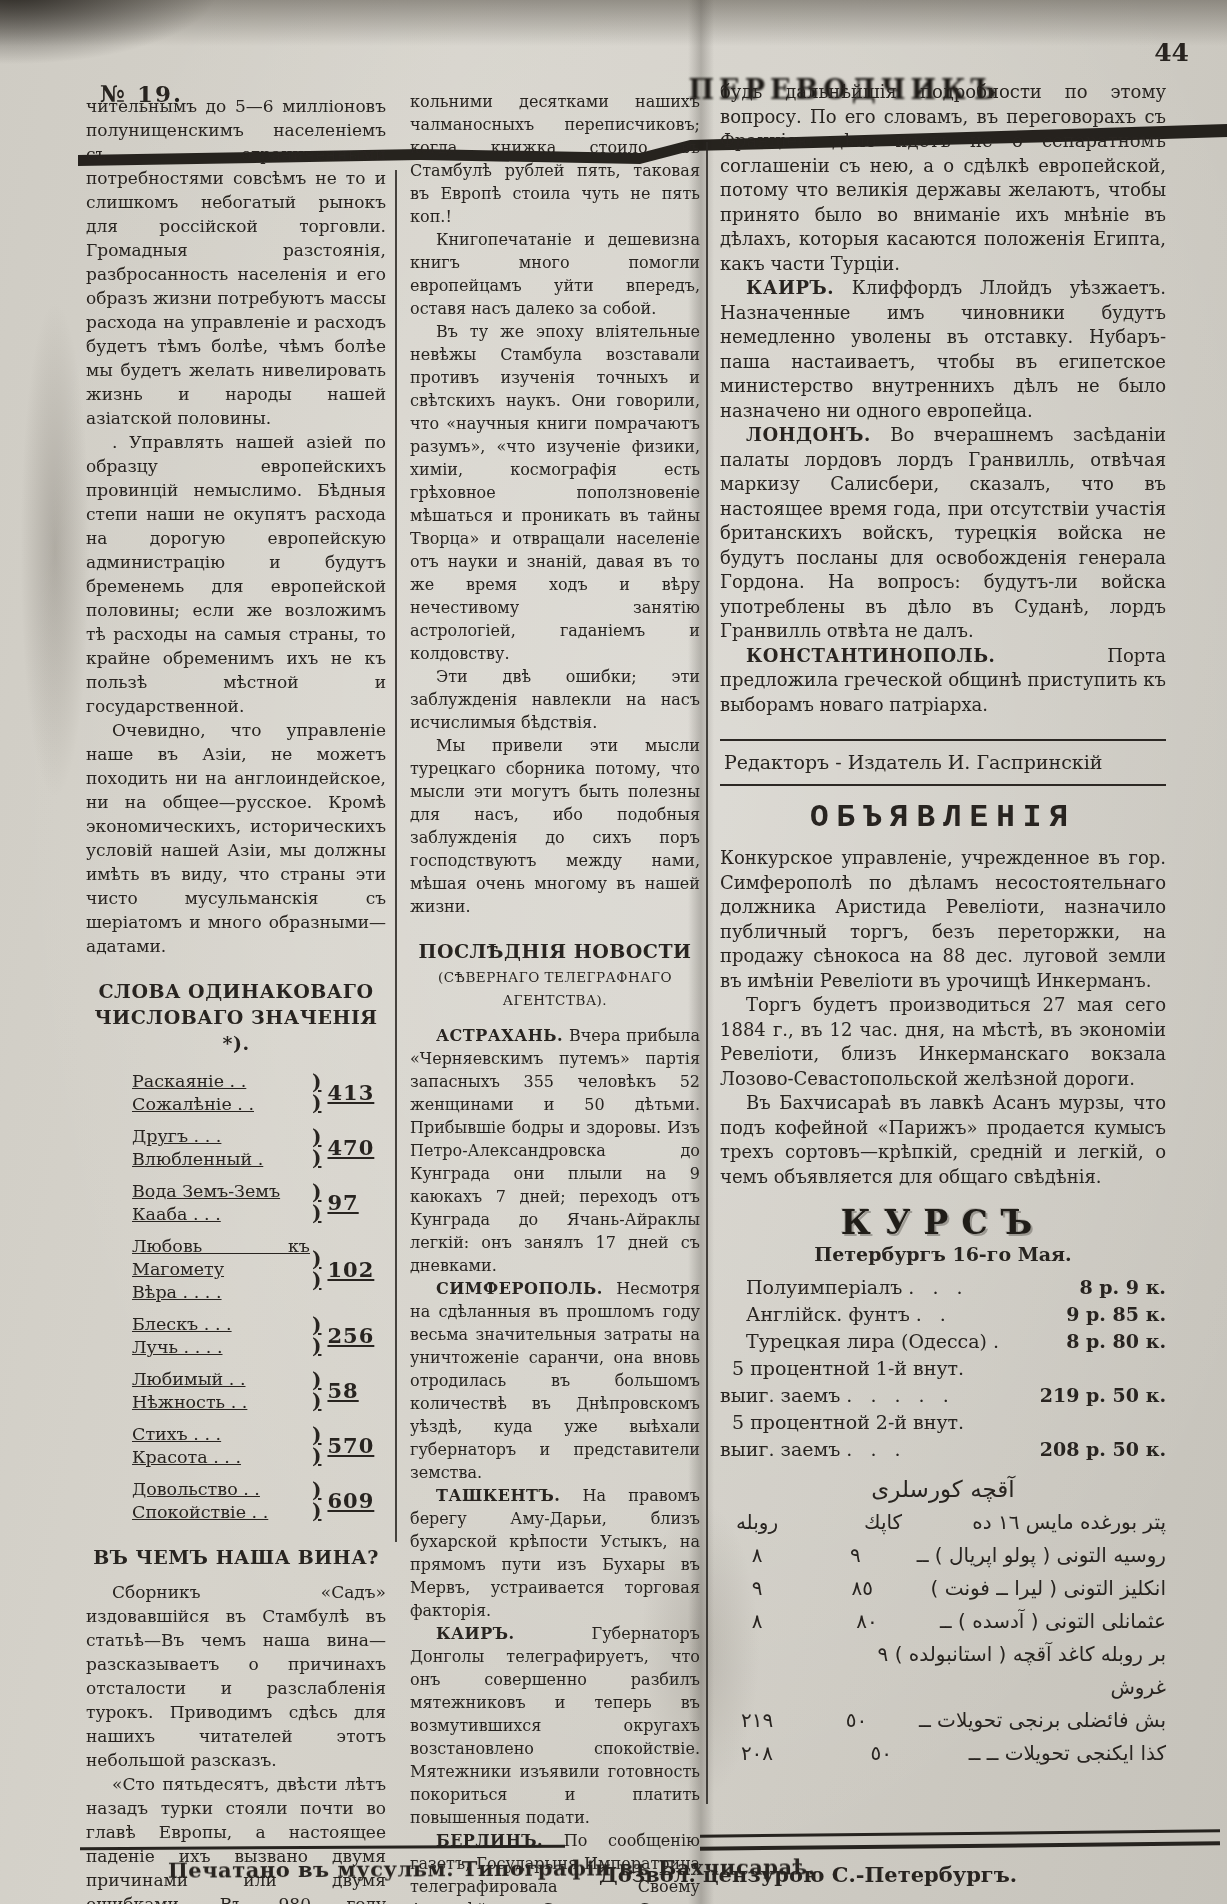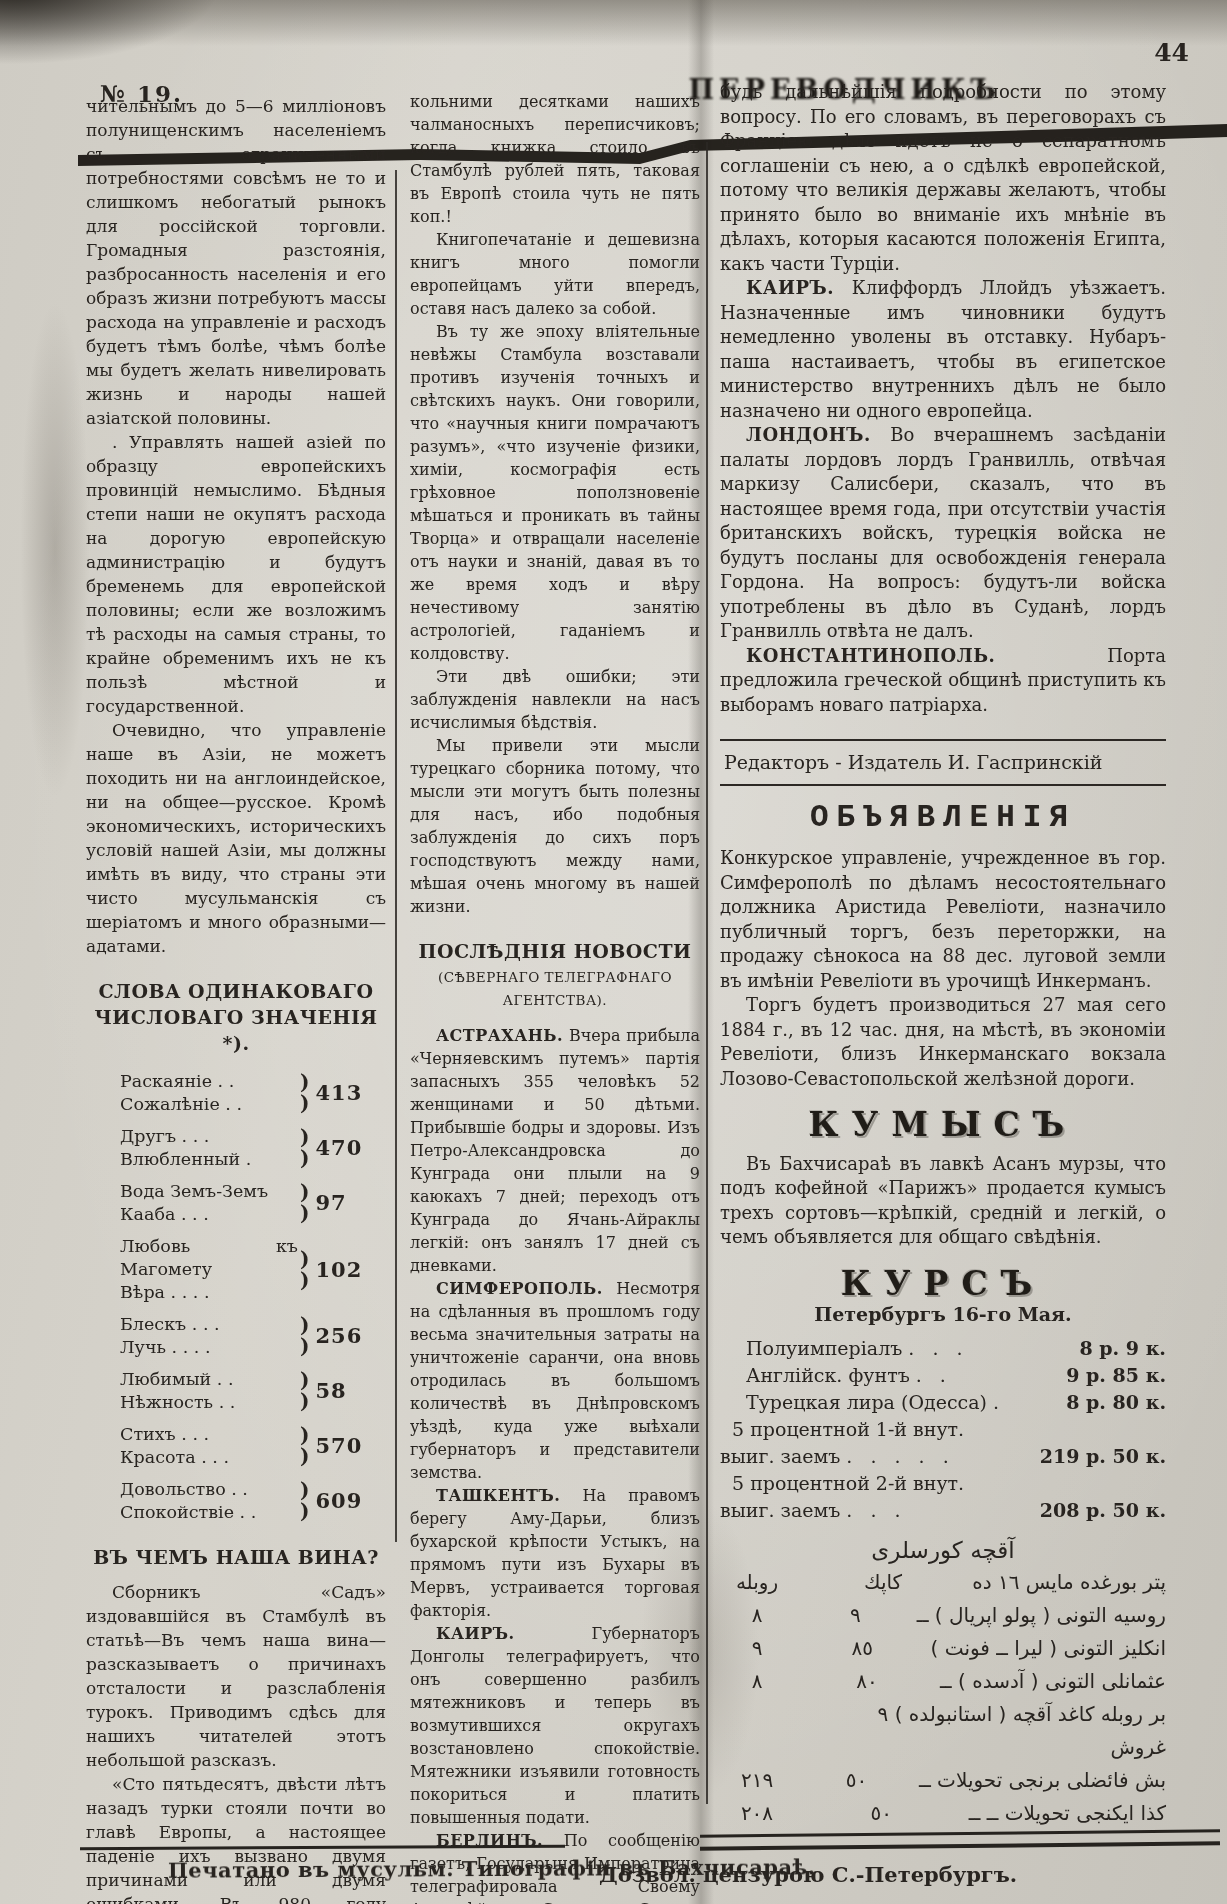--- a/index.html
+++ b/index.html
@@ -45,21 +45,21 @@
   .col p{margin:0;text-indent:26px;}
   .col p.noind{text-indent:0;}
   b.city{font-weight:bold;letter-spacing:.5px;}
   .news{margin-top:6px;}
 
   .h-center{ text-align:center;font-weight:bold;text-indent:0;margin:20px 6px 10px;
     font-size:19px;line-height:26px;letter-spacing:.5px;}
   .h-sub{text-align:center;text-indent:0;font-size:13.5px;letter-spacing:.5px;margin:0 0 12px;}
 
   
-  .pairs{margin:14px 0 6px 34px;}
+  .pairs{margin:14px 0 6px 46px;text-decoration:underline;}
   .pair{display:flex;align-items:center;margin-bottom:9px;}
   .pair-words{width:178px;font-size:17.5px;line-height:23px;text-indent:0;}
   .pair-braces{display:flex;flex-direction:column;font-size:20px;line-height:21px;
     margin:0 6px 0 2px;font-weight:bold;}
   .pair-num{font-size:21px;font-weight:bold;letter-spacing:1px;}
 
   
   .ed-line{border-top:2px solid #2c2824;border-bottom:2px solid #2c2824;
     padding:9px 4px;margin:22px 0 10px;font-size:19px;text-indent:0;text-align:left;}
   .h-ads{font-size:31px;font-weight:bold;letter-spacing:8px;text-align:center;
@@ -241,21 +241,20 @@
     <p class="news"><b class="city">КАИРЪ.</b> <span>Клиффордъ Ллойдъ уѣзжаетъ. Назначенные имъ чиновники будутъ немедленно уволены въ отставку. Нубаръ-паша настаиваетъ, чтобы въ египетское министерство внутреннихъ дѣлъ не было назначено ни одного европейца.</span></p>
     <p class="news"><b class="city">ЛОНДОНЪ.</b> <span>Во вчерашнемъ засѣданіи палаты лордовъ лордъ Гранвилль, отвѣчая маркизу Салисбери, сказалъ, что въ настоящее время года, при отсутствіи участія британскихъ войскъ, турецкія войска не будутъ посланы для освобожденія генерала Гордона. На вопросъ: будутъ-ли войска употреблены въ дѣло въ Суданѣ, лордъ Гранвилль отвѣта не далъ.</span></p>
     <p class="news"><b class="city">КОНСТАНТИНОПОЛЬ.</b> <span>Порта предложила греческой общинѣ приступить къ выборамъ новаго патріарха.</span></p>
 
     <div class="ed-line">Редакторъ - Издатель И. Гаспринскій</div>
 
     <div class="h-ads">ОБЪЯВЛЕНІЯ</div>
     <p class="noind">Конкурское управленіе, учрежденное въ гор. Симферополѣ по дѣламъ несостоятельнаго должника Аристида Ревеліоти, назначило публичный торгъ, безъ переторжки, на продажу сѣнокоса на 88 дес. луговой земли въ имѣніи Ревеліоти въ урочищѣ Инкерманъ.</p>
     <p>Торгъ будетъ производиться 27 мая сего 1884 г., въ 12 час. дня, на мѣстѣ, въ экономіи Ревеліоти, близъ Инкерманскаго вокзала Лозово-Севастопольской желѣзной дороги.</p>
 
-    <div class="h-orn">КУМЫСЪ</div>
     <p>Въ Бахчисараѣ въ лавкѣ Асанъ мурзы, что подъ кофейной «Парижъ» продается кумысъ трехъ сортовъ—крѣпкій, средній и легкій, о чемъ объявляется для общаго свѣдѣнія.</p>
 
     <div class="h-orn" style="margin-bottom:6px;">КУРСЪ</div>
     <div class="kurs-city">Петербургъ 16-го Мая.</div>
 
     <div class="rate">
       <span class="ind"></span>
       <span class="lbl">Полуимперіалъ</span>
       <span class="dots">. . .</span>
       <span class="val">8 р. 9 к.</span>

